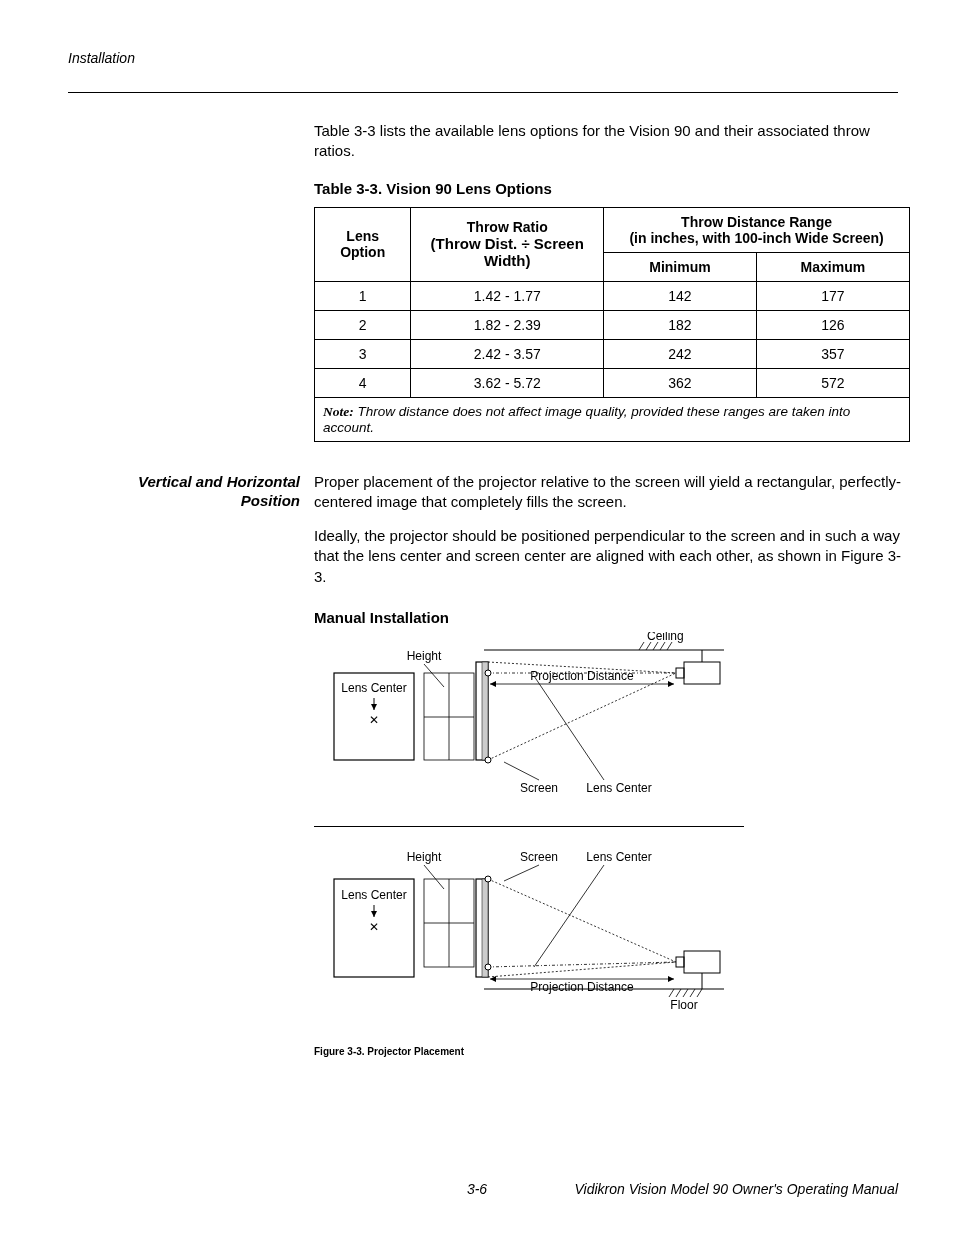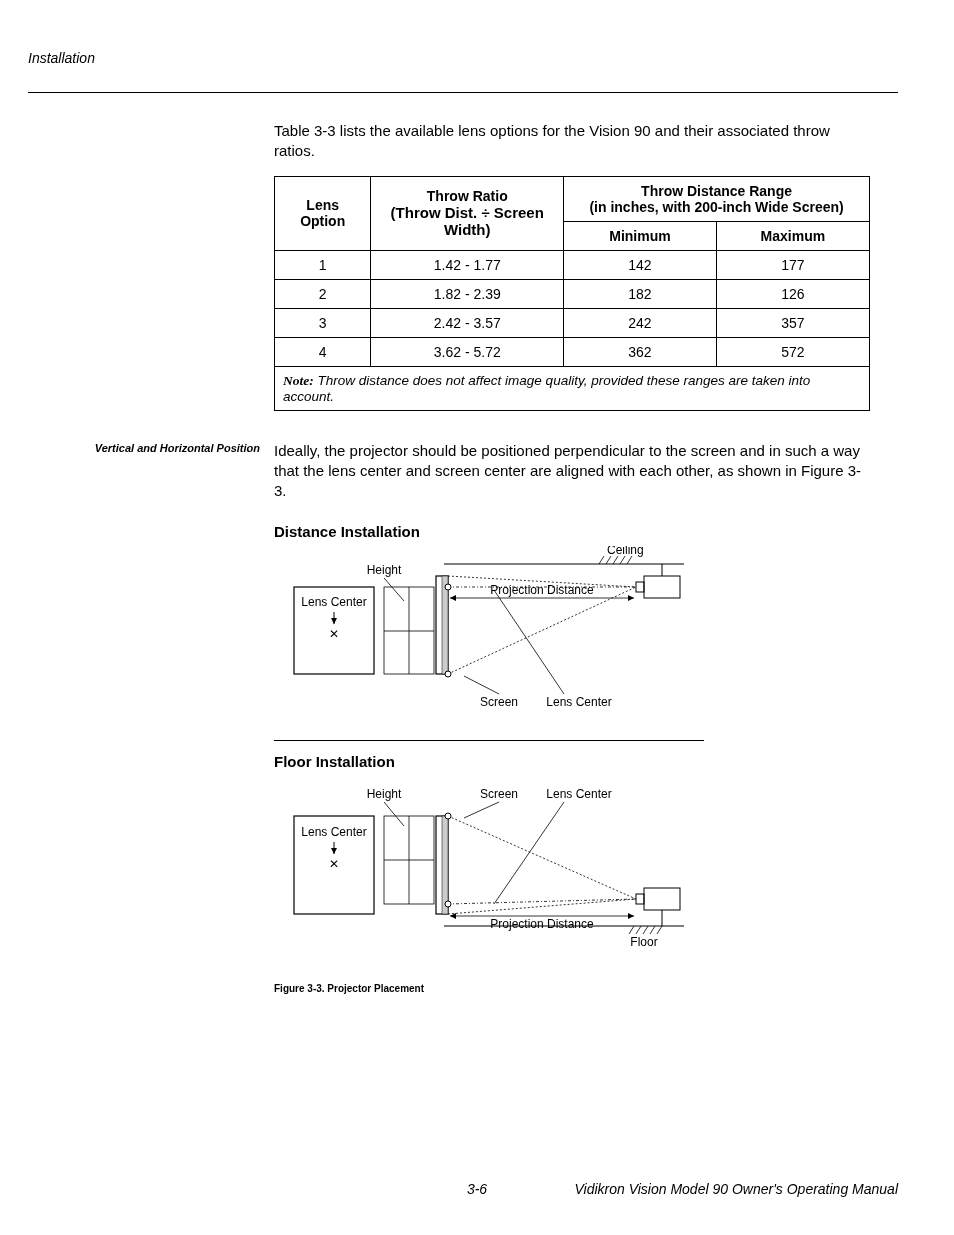--- a/index.html
+++ b/index.html
@@ -7,21 +7,21 @@
     padding: 0;
     background: #fff;
     font-family: "Myriad Pro", "Segoe UI", "Helvetica Neue", Arial, sans-serif;
     color: #000;
   }
   .page {
     width: 954px;
     height: 1235px;
     position: relative;
     box-sizing: border-box;
-    padding: 50px 56px 50px 28px;
+    padding: 50px 56px 50px 68px;
   }
   .running-head {
     font-style: italic;
     font-size: 14px;
     color: #000;
   }
   .hr-top {
     margin-top: 26px;
     border: none;
     border-top: 1.5px solid #000;
@@ -68,21 +68,21 @@
   .note-row .nb { font-weight:700; font-style: italic; font-family: Liberation Serif, serif; }
   .note-row .nt { font-style: italic; }
   .margin-note {
     position: absolute;
     right: 100%;
     margin-right: 14px;
     width: 190px;
     text-align: right;
     font-style: italic;
     font-weight: 700;
-    font-size: 11px;
+    font-size: 15px;
     line-height: 1.3;
   }
   .section-anchor {
     position: relative;
   }
   .fig-block {
     margin: 22px 0 0 0;
   }
   .fig-heading {
     font-family: Arial, Helvetica, sans-serif;
@@ -134,32 +134,33 @@
 
 <div class="page">
 
   <div class="running-head">Installation</div>
   <hr class="hr-top">
 
   <div class="content">
 
     <p class="para">Table 3-3 lists the available lens options for the Vision 90 and their associated throw ratios.</p>
 
+    <div class="table-title">Table 3-3. Vision 90 Lens Options</div>
 
     <table class="lens">
       <thead>
         <tr>
           <th rowspan="2" style="width:86px">Lens Option</th>
           <th rowspan="2" style="width:200px">
             <div>Throw Ratio</div>
             <div class="sub" style="font-weight:700">(Throw Dist. ÷ Screen Width)</div>
           </th>
           <th colspan="2">
             <div>Throw Distance Range</div>
-            <div>(in inches, with 200-inch Wide Screen)</div>
+            <div>(in inches, with 100-inch Wide Screen)</div>
           </th>
         </tr>
         <tr>
           <th style="width:150px">Minimum</th>
           <th style="width:150px">Maximum</th>
         </tr>
       </thead>
       <tbody>
         <tr>
           <td>1</td>
@@ -188,25 +189,26 @@
         <tr class="note-row">
           <td colspan="4">
             <span class="nb">Note:</span><span class="nt"> Throw distance does not affect image quality, provided these ranges are taken into account.</span>
           </td>
         </tr>
       </tbody>
     </table>
 
     <div class="section-anchor" style="margin-top:30px">
       <div class="margin-note">Vertical and Horizontal Position</div>
+      <p class="para">Proper placement of the projector relative to the screen will yield a rectangular, perfectly-centered image that completely fills the screen.</p>
       <p class="para">Ideally, the projector should be positioned perpendicular to the screen and in such a way that the lens center and screen center are aligned with each other, as shown in Figure 3-3.</p>
     </div>
 
     <div class="fig-block">
-      <div class="fig-heading">Distance Installation</div>
+      <div class="fig-heading">Manual Installation</div>
       <div class="fig">
         <svg width="430" height="170" viewBox="0 0 430 170">
 
           <line x1="170" y1="18" x2="410" y2="18" stroke="#000" stroke-width="1.2"></line>
 
           <g stroke="#000" stroke-width="0.8">
             <line x1="325" y1="18" x2="330" y2="10"></line>
             <line x1="332" y1="18" x2="337" y2="10"></line>
             <line x1="339" y1="18" x2="344" y2="10"></line>
             <line x1="346" y1="18" x2="351" y2="10"></line>
@@ -250,21 +252,20 @@
           <text x="225" y="160" text-anchor="middle">Screen</text>
           <text x="305" y="160" text-anchor="middle">Lens Center</text>
           <line x1="225" y1="148" x2="190" y2="130" stroke="#000" stroke-width="0.8"></line>
           <line x1="290" y1="148" x2="220" y2="44" stroke="#000" stroke-width="0.8"></line>
         </svg>
       </div>
       <hr class="fig-divider">
     </div>
 
     <div class="fig-block" style="margin-top:0">
-      <div class="fig-heading">Floor Installation</div>
       <div class="fig">
         <svg width="430" height="175" viewBox="0 0 430 175">
 
           <text x="110" y="22" text-anchor="middle">Height</text>
           <text x="225" y="22" text-anchor="middle">Screen</text>
           <text x="305" y="22" text-anchor="middle">Lens Center</text>
           <line x1="110" y1="26" x2="130" y2="50" stroke="#000" stroke-width="0.8"></line>
           <line x1="225" y1="26" x2="190" y2="42" stroke="#000" stroke-width="0.8"></line>
           <line x1="290" y1="26" x2="220" y2="128" stroke="#000" stroke-width="0.8"></line>
 

